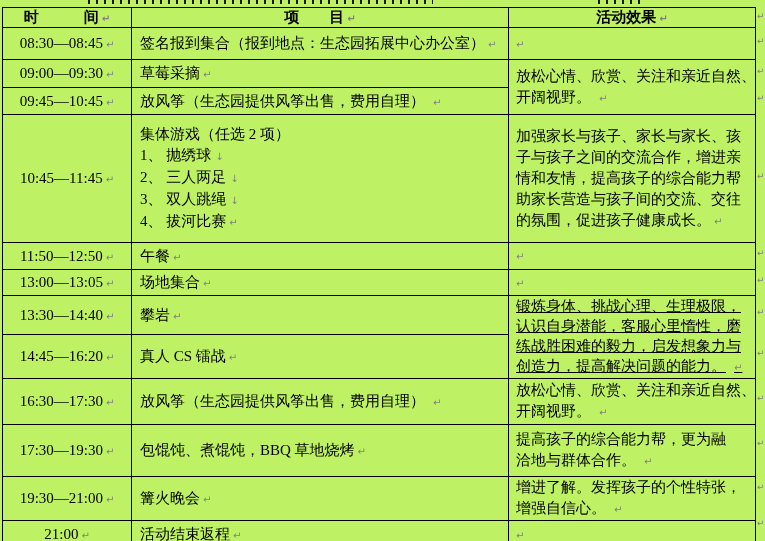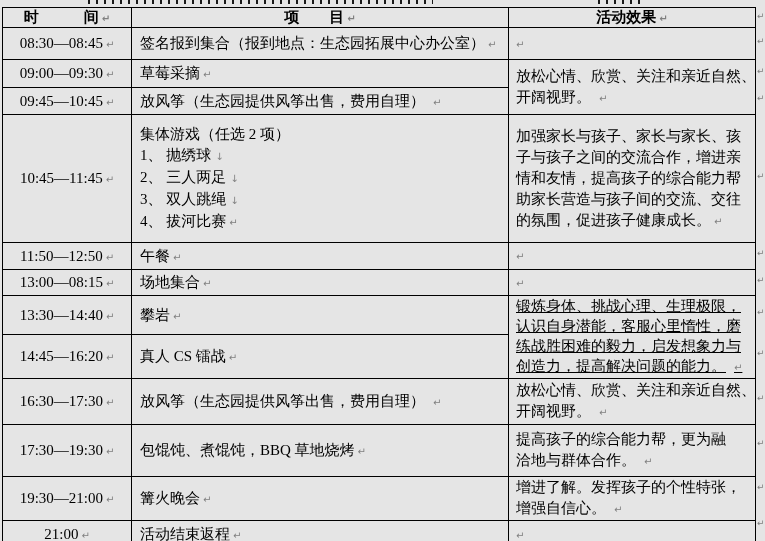--- a/index.html
+++ b/index.html
@@ -1,20 +1,20 @@
 <!DOCTYPE html>
 <html><head>
 <meta charset="utf-8">
 <style>
   * { box-sizing: border-box; }
   html,body { margin:0; padding:0; background:#fff; }
   .stage {
     position: relative;
     width: 765px; height: 541px;
-    background: #e5e5e5;
+    background: #bef264;
     color: #000;
     font-family: "Liberation Serif", "DejaVu Serif", serif;
     overflow: hidden;
   }
   
   .frag {
     position: absolute; top: 0; height: 4px;
     background: repeating-linear-gradient(90deg, #1a1a1a 0 2px, transparent 2px 8px);
   }
   .frag.f1 { left: 88px;  width: 345px; }
@@ -120,21 +120,21 @@
       </td>
     </tr>
 
     <tr style="height:27px">
       <td class="t"><span>11:50—12:50</span><span class="pm">↵</span></td>
       <td class="i"><span>午餐</span><span class="pm">↵</span></td>
       <td class="e"><span class="pm" style="margin-left:0">↵</span></td>
     </tr>
 
     <tr style="height:26px">
-      <td class="t"><span>13:00—08:15</span><span class="pm">↵</span></td>
+      <td class="t"><span>13:00—13:05</span><span class="pm">↵</span></td>
       <td class="i"><span>场地集合</span><span class="pm">↵</span></td>
       <td class="e"><span class="pm" style="margin-left:0">↵</span></td>
     </tr>
 
     <tr style="height:39px">
       <td class="t"><span>13:30—14:40</span><span class="pm">↵</span></td>
       <td class="i"><span>攀岩</span><span class="pm">↵</span></td>
       <td class="e tight" rowspan="2">
         <div>锻炼身体、挑战心理、生理极限，</div>
         <div>认识自身潜能，客服心里惰性，磨</div>

